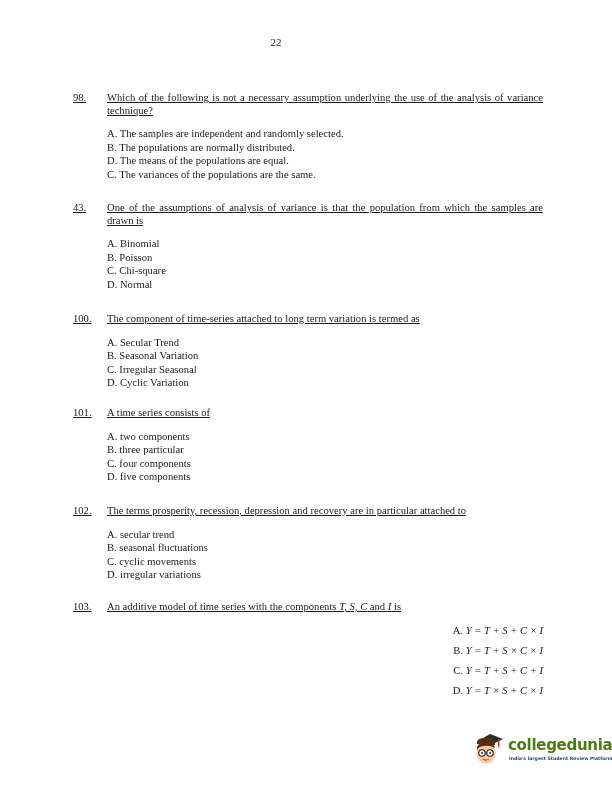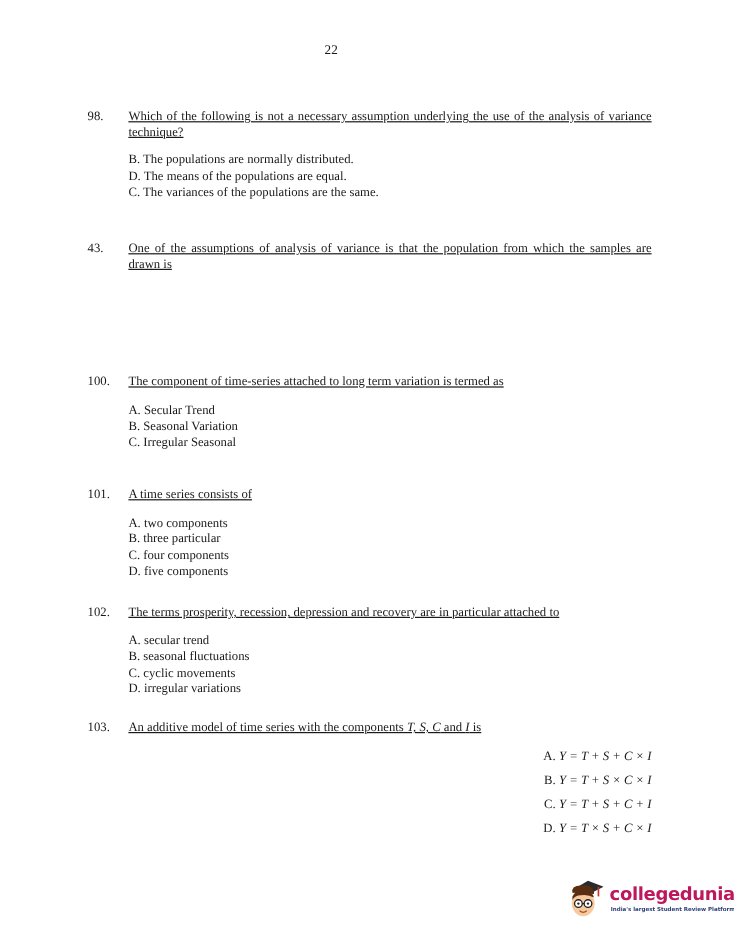--- a/index.html
+++ b/index.html
@@ -2,61 +2,69 @@
 <html><head>
 <meta charset="utf-8">
 <style>
   html, body { margin: 0; padding: 0; background: #ffffff; }
   body {
     width: 612px; height: 792px; position: relative; overflow: hidden;
     font-family: "Liberation Serif", serif; color: #1a1a1a; font-size: 10.6px;
   }
   .page-number { position: absolute; top: 36px; left: 0; width: 552px; text-align: center; font-size: 11px; }
   .q { position: absolute; left: 73px; width: 470px; }
-  .q .num { position: absolute; left: 0; top: 0; width: 34px; }
+  .q .num { position: absolute; left: 0; top: 0; width: 34px; text-decoration: underline; }
   .q .stem { margin-left: 34px; line-height: 12.5px; text-align: justify; text-decoration: underline; }
   .q .opts { margin-left: 34px; margin-top: 10px; }
   .q .opt { line-height: 13.6px; white-space: nowrap; }
   .q.math .opt { line-height: 20px; }
   .q.math .opts { margin-top: 7px; text-align: right; }
   .m { font-style: italic; }
   .logo { position: absolute; left: 474px; top: 728px; width: 136px; height: 46px; }
   .logo .face {
     position: absolute; left: 0; top: 4px; width: 30px; height: 34px;
   }
-  .logo .brand { position: absolute; left: 34px; top: 8px; font-family: "DejaVu Sans", sans-serif; font-size: 15px; color: #be185d; font-weight: bold; letter-spacing: -0.3px; }
+  .logo .brand { position: absolute; left: 34px; top: 8px; font-family: "DejaVu Sans", sans-serif; font-size: 15px; color: #4d7c0f; font-weight: bold; letter-spacing: -0.3px; }
   .logo .tag { position: absolute; left: 35px; top: 28px; font-family: "DejaVu Sans", sans-serif; font-size: 4.6px; color: #2c3e7a; font-weight: bold; white-space: nowrap; }
 </style>
 </head>
 <body>
 
 <div class="page-number">22</div>
 
 <div class="q" style="top:92px;">
   <div class="num">98.</div>
   <div class="stem">Which of the following is not a necessary assumption underlying the use of the analysis of variance technique?</div>
   <div class="opts">
+    <div class="opt">A. The samples are independent and randomly selected.</div>
     <div class="opt">B. The populations are normally distributed.</div>
     <div class="opt">D. The means of the populations are equal.</div>
     <div class="opt">C. The variances of the populations are the same.</div>
   </div>
 </div>
 
 <div class="q" style="top:202px;">
   <div class="num">43.</div>
   <div class="stem">One of the assumptions of analysis of variance is that the population from which the samples are drawn is</div>
+  <div class="opts">
+    <div class="opt">A. Binomial</div>
+    <div class="opt">B. Poisson</div>
+    <div class="opt">C. Chi-square</div>
+    <div class="opt">D. Normal</div>
+  </div>
 </div>
 
 <div class="q" style="top:313px;">
   <div class="num">100.</div>
   <div class="stem">The component of time-series attached to long term variation is termed as</div>
   <div class="opts">
     <div class="opt">A. Secular Trend</div>
     <div class="opt">B. Seasonal Variation</div>
     <div class="opt">C. Irregular Seasonal</div>
+    <div class="opt">D. Cyclic Variation</div>
   </div>
 </div>
 
 <div class="q" style="top:407px;">
   <div class="num">101.</div>
   <div class="stem">A time series consists of</div>
   <div class="opts">
     <div class="opt">A. two components</div>
     <div class="opt">B. three particular</div>
     <div class="opt">C. four components</div>

